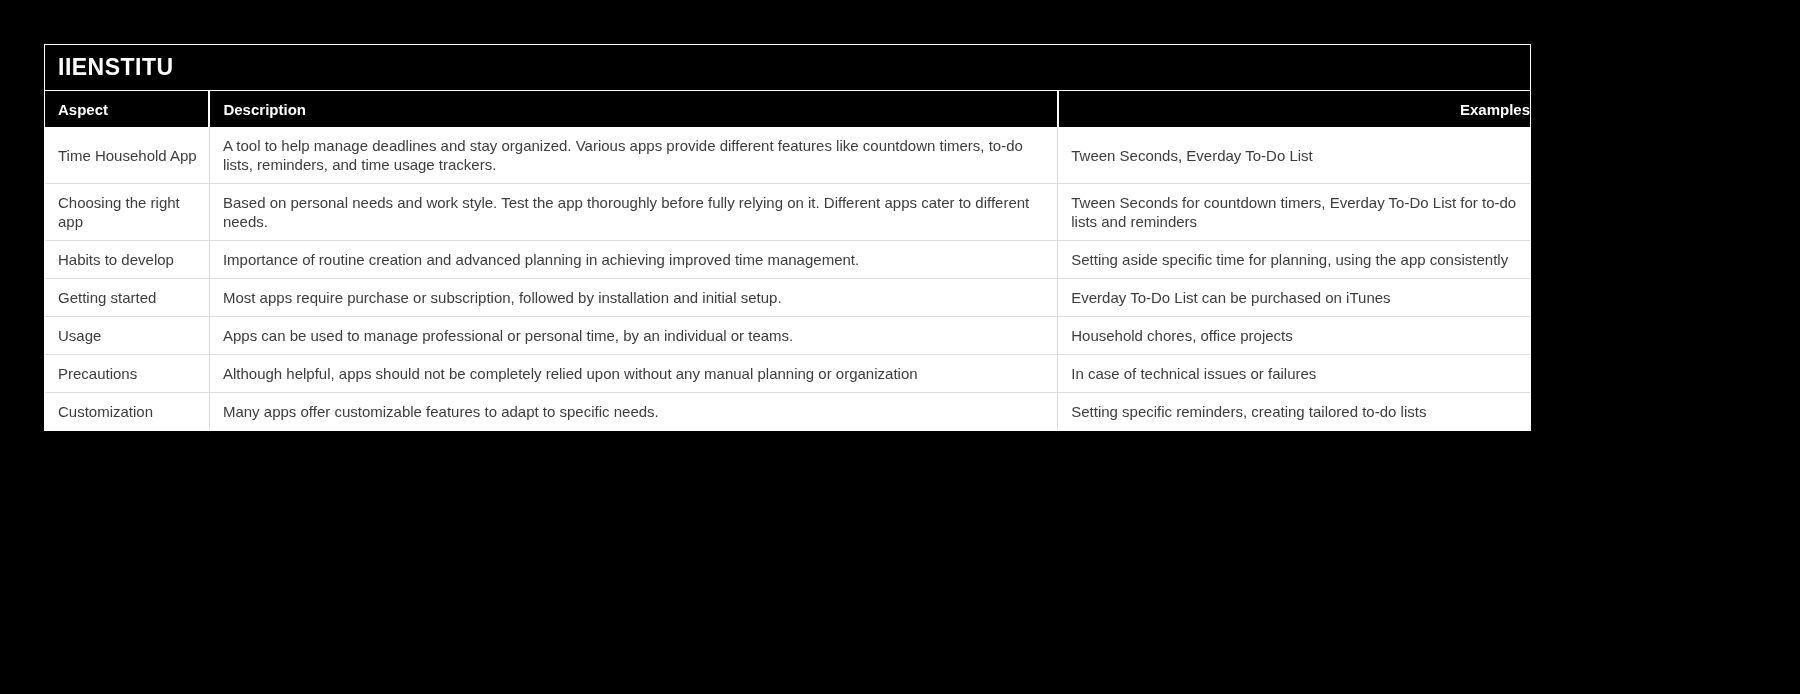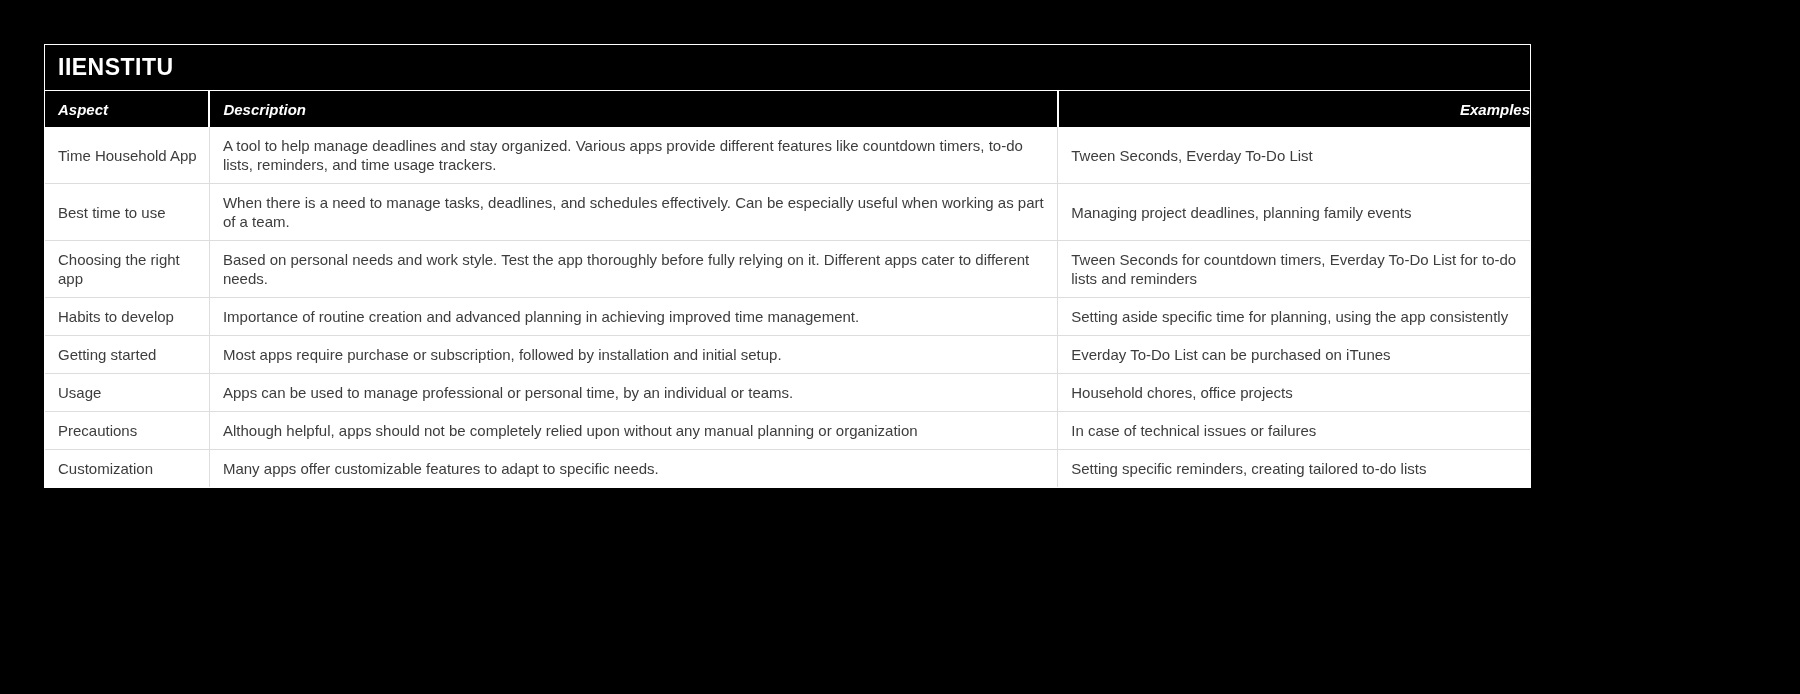--- a/index.html
+++ b/index.html
@@ -38,21 +38,20 @@
   table.data-table thead th {
     background: #000000;
     color: #ffffff;
     font-size: 15px;
     font-weight: bold;
     text-align: left;
     height: 36px;
     padding: 0 0 0 13px;
     border-right: 2px solid #ffffff;
     vertical-align: middle;
-    font-style: italic;
   }
   table.data-table thead th:last-child { border-right: none; text-align: right; }
   table.data-table tbody {
     background: #ffffff;
   }
   table.data-table tbody td {
     background: #ffffff;
     color: #3d3d3d;
     font-size: 15px;
     line-height: 19px;
@@ -80,25 +79,20 @@
         <th class="col-examples">Examples</th>
       </tr>
     </thead>
     <tbody id="table-body">
         <tr>
           <td class="col-aspect">Time Household App</td>
           <td class="col-description">A tool to help manage deadlines and stay organized. Various apps provide different features like countdown timers, to-do lists, reminders, and time usage trackers.</td>
           <td class="col-examples">Tween Seconds, Everday To-Do List</td>
         </tr>
         <tr>
-          <td class="col-aspect">Best time to use</td>
-          <td class="col-description">When there is a need to manage tasks, deadlines, and schedules effectively. Can be especially useful when working as part of a team.</td>
-          <td class="col-examples">Managing project deadlines, planning family events</td>
-        </tr>
-        <tr>
           <td class="col-aspect">Choosing the right app</td>
           <td class="col-description">Based on personal needs and work style. Test the app thoroughly before fully relying on it. Different apps cater to different needs.</td>
           <td class="col-examples">Tween Seconds for countdown timers, Everday To-Do List for to-do lists and reminders</td>
         </tr>
         <tr>
           <td class="col-aspect">Habits to develop</td>
           <td class="col-description">Importance of routine creation and advanced planning in achieving improved time management.</td>
           <td class="col-examples">Setting aside specific time for planning, using the app consistently</td>
         </tr>
         <tr>

